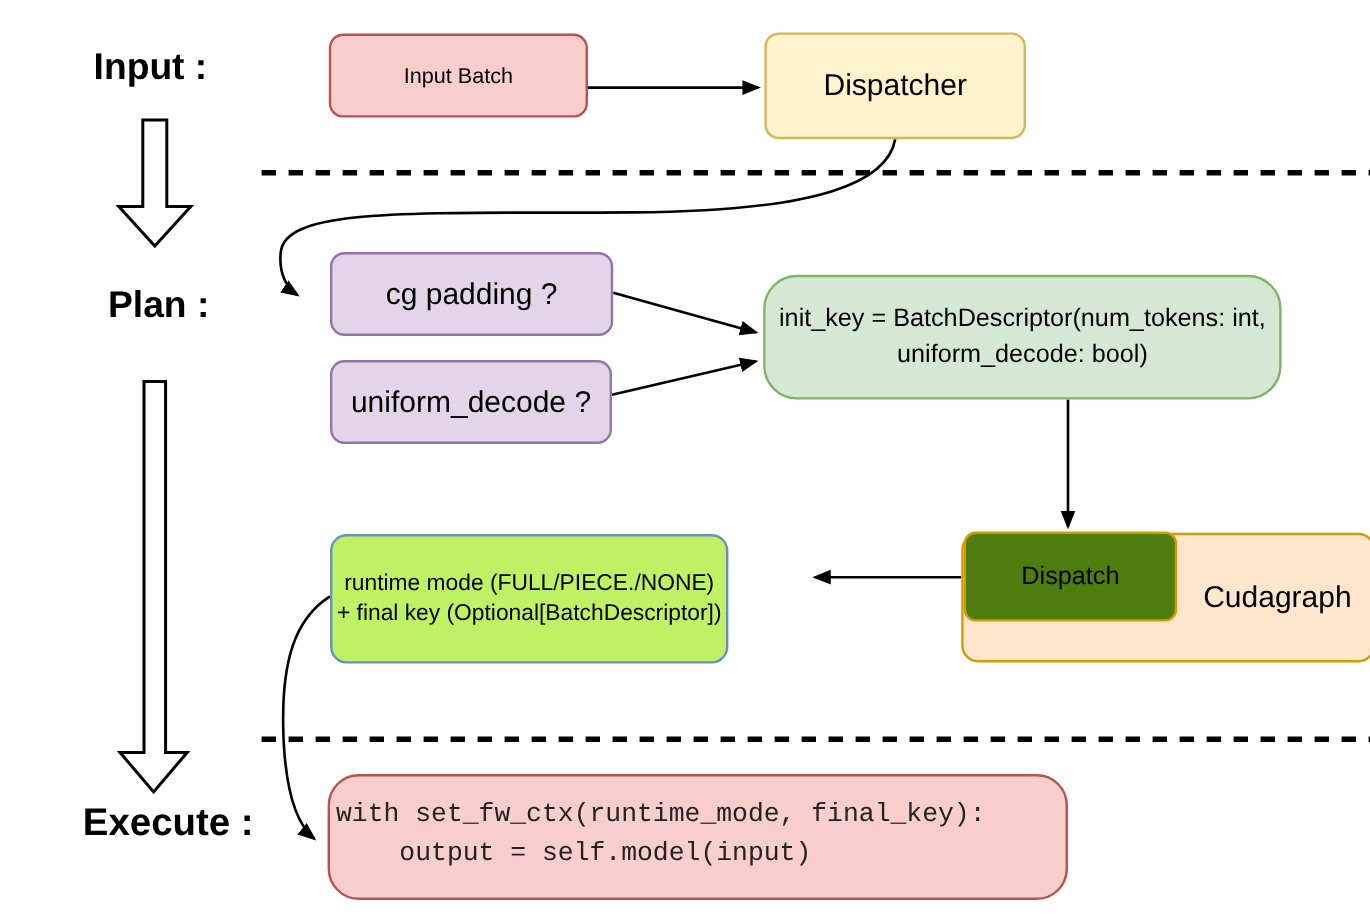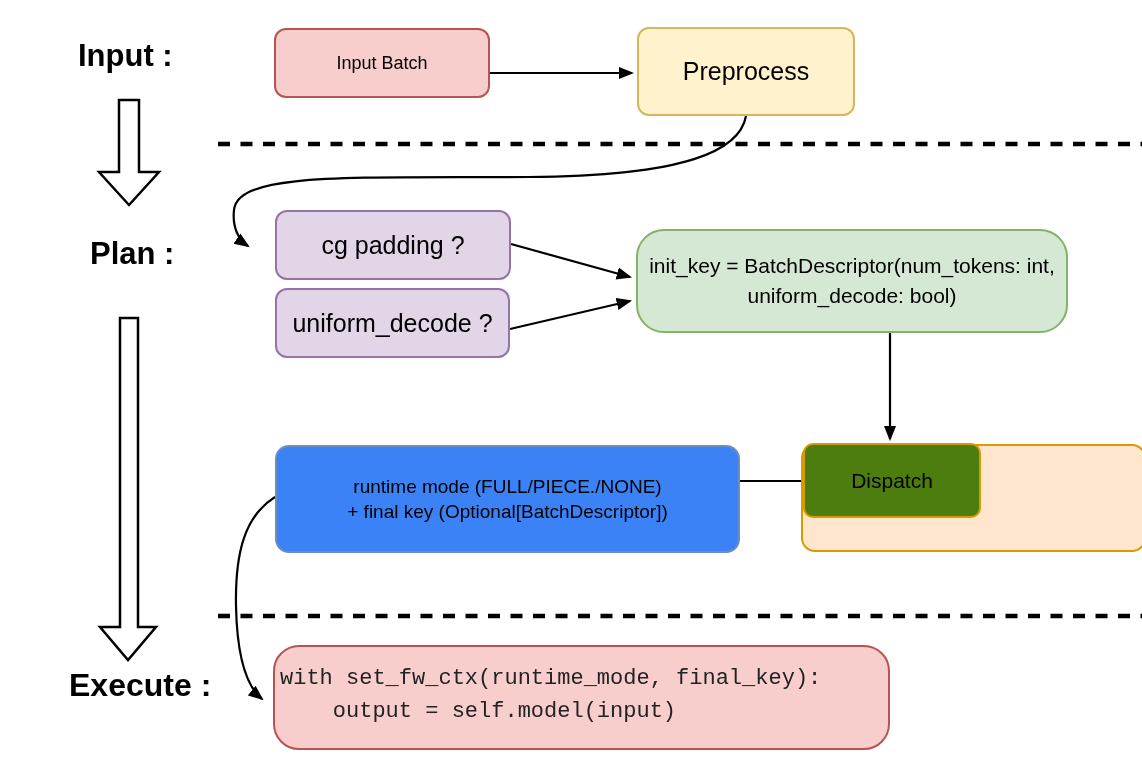--- a/index.html
+++ b/index.html
@@ -48,21 +48,21 @@
     left: 589px; top: 27px; width: 218px; height: 89px;
     background: #fff2cc; border: 2px solid #d6b656; border-radius: 12px;
     font-size: 25px;
   }
   #n-cg-padding {
     left: 227px; top: 210px; width: 236px; height: 70px;
     background: #e1d5e7; border: 2px solid #9673a6; border-radius: 12px;
     font-size: 25px;
   }
   #n-uniform-decode {
-    left: 227px; top: 288px; width: 235px; height: 70px;
+    left: 227px; top: 300px; width: 235px; height: 70px;
     background: #e1d5e7; border: 2px solid #9673a6; border-radius: 12px;
     font-size: 25px;
     justify-content: center;
   }
   #n-init-key {
     left: 588px; top: 229px; width: 432px; height: 104px;
     background: #d5e8d4; border: 2px solid #82b366; border-radius: 28px;
     font-size: 21px; line-height: 30px;
   }
   #n-cudagraph {
@@ -70,22 +70,22 @@
     background: #ffe6cc; border: 2px solid #d79b00; border-radius: 14px;
     font-size: 25px; line-height: 30px;
     padding-left: 182px;
   }
   #n-dispatch {
     left: 755px; top: 443px; width: 178px; height: 75px;
     background: #4d7c0f; border: 2px solid #d79b00; border-radius: 10px;
     font-size: 21px;
   }
   #n-runtime {
-    left: 227px; top: 445px; width: 465px; height: 108px;
-    background: #3b82f6; border: 2px solid #6c8ebf; border-radius: 14px;
+    left: 227px; top: 445px; width: 332px; height: 108px;
+    background: #bef264; border: 2px solid #6c8ebf; border-radius: 14px;
     font-size: 19px; line-height: 25px;
   }
   #n-code {
     left: 225px; top: 645px; width: 617px; height: 105px;
     background: #f8cecc; border: 2.5px solid #b85450; border-radius: 26px;
     font-family: "Liberation Mono", monospace;
     font-size: 22px; line-height: 33px;
     color: #222;
     align-items: flex-start;
     justify-content: flex-start;
@@ -140,37 +140,38 @@
 
   <div class="section-label" id="lbl-input">Input :</div>
   <div class="section-label" id="lbl-plan">Plan :</div>
   <div class="section-label" id="lbl-execute">Execute :</div>
 
   <div class="node" id="n-input-batch">
     <span>Input Batch</span>
   </div>
 
   <div class="node" id="n-preprocess">
-    <span>Preprocess</span>
+    <span>Dispatcher</span>
   </div>
 
   <div class="node" id="n-cg-padding">
     <span>cg padding ?</span>
   </div>
 
   <div class="node" id="n-uniform-decode">
     <span>uniform_decode ?</span>
   </div>
 
   <div class="node" id="n-init-key">
     <span>init_key = BatchDescriptor(num_tokens: int,</span>
     <span>uniform_decode: bool)</span>
   </div>
 
   <div class="node" id="n-cudagraph">
+    <span>Cudagraph</span>
   </div>
 
   <div class="node" id="n-dispatch">
     <span>Dispatch</span>
   </div>
 
   <div class="node" id="n-runtime">
     <span>runtime mode (FULL/PIECE./NONE)</span>
     <span>+ final key (Optional[BatchDescriptor])</span>
   </div>

